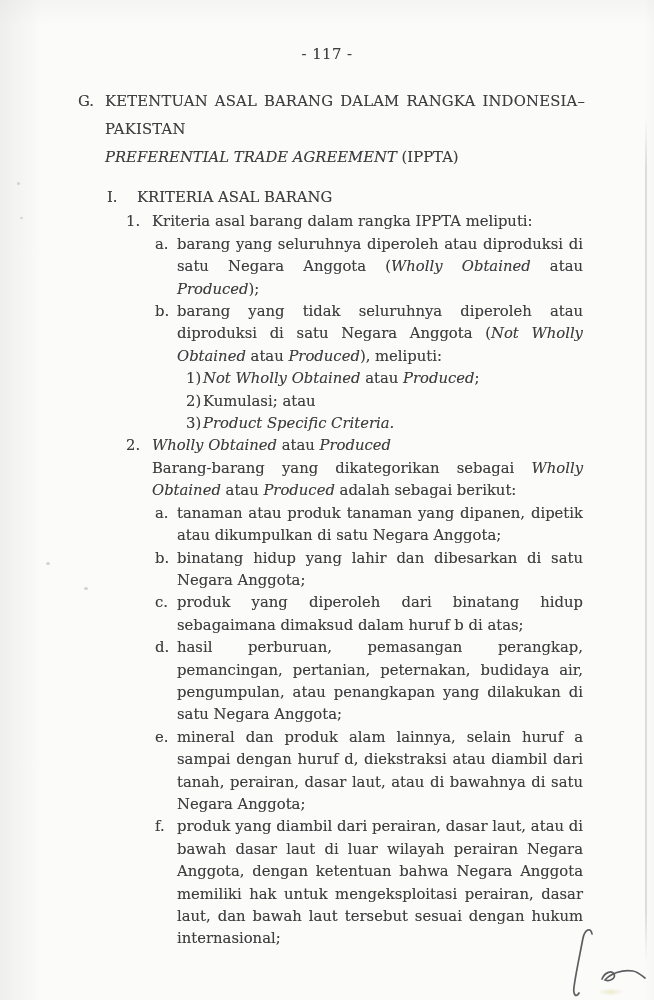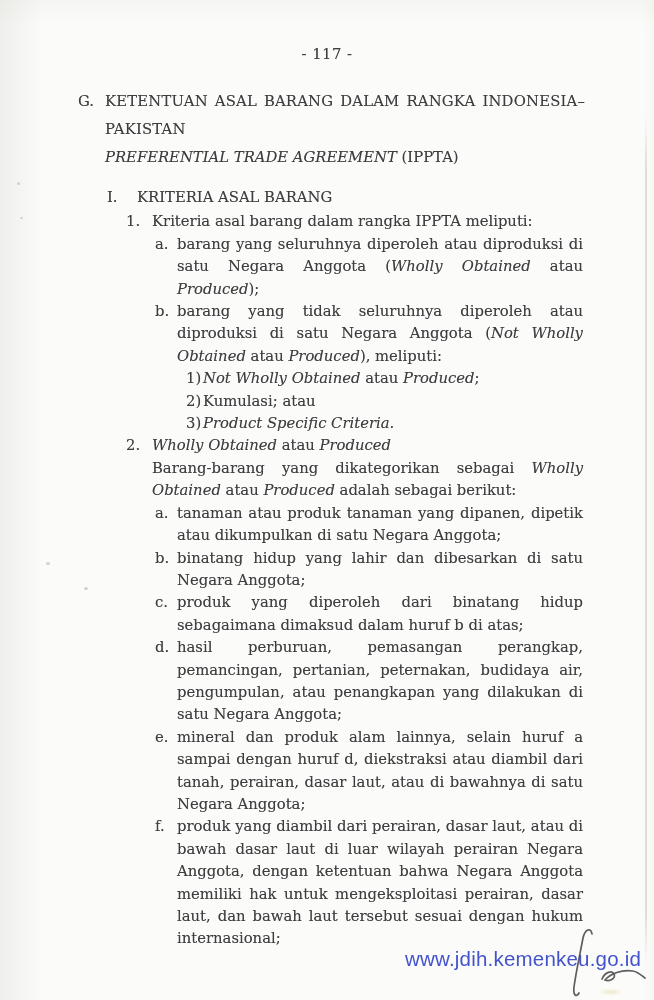--- a/index.html
+++ b/index.html
@@ -136,21 +136,20 @@
     <div class="row lvl2">
       <span class="marker">e.</span>
       <div class="btxt"><span>mineral dan produk alam lainnya, selain huruf a sampai dengan huruf d, diekstraksi atau diambil dari tanah, perairan, dasar laut, atau di bawahnya di satu Negara Anggota;</span></div>
     </div>
     <div class="row lvl2">
       <span class="marker">f.</span>
       <div class="btxt"><span>produk yang diambil dari perairan, dasar laut, atau di bawah dasar laut di luar wilayah perairan Negara Anggota, dengan ketentuan bahwa Negara Anggota memiliki hak untuk mengeksploitasi perairan, dasar laut, dan bawah laut tersebut sesuai dengan hukum internasional;</span></div>
     </div>
   </div>
 
-  <div class="watermark" style="color: rgb(67, 83, 205);">www.jdih.kemenkeu.go.id</div>
 
   <svg class="signature" viewBox="0 0 100 95" xmlns="http://www.w3.org/2000/svg">
     <g fill="none" stroke="#4d4d52" stroke-width="1.7" stroke-linecap="round" opacity="0.9">
       <path d="M 42,26 C 41,19 35,21 33,30 C 30,46 26,64 24,79 C 23,87 26,90 29,85"></path>
       <path d="M 52,71 C 55,64 62,62 64,66 C 66,70 60,74 55,72 C 60,66 72,61 83,63 C 88,64 91,67 95,70"></path>
     </g>
   </svg>
 
   <div class="vline"></div>
   <div class="speck sp1"></div>

